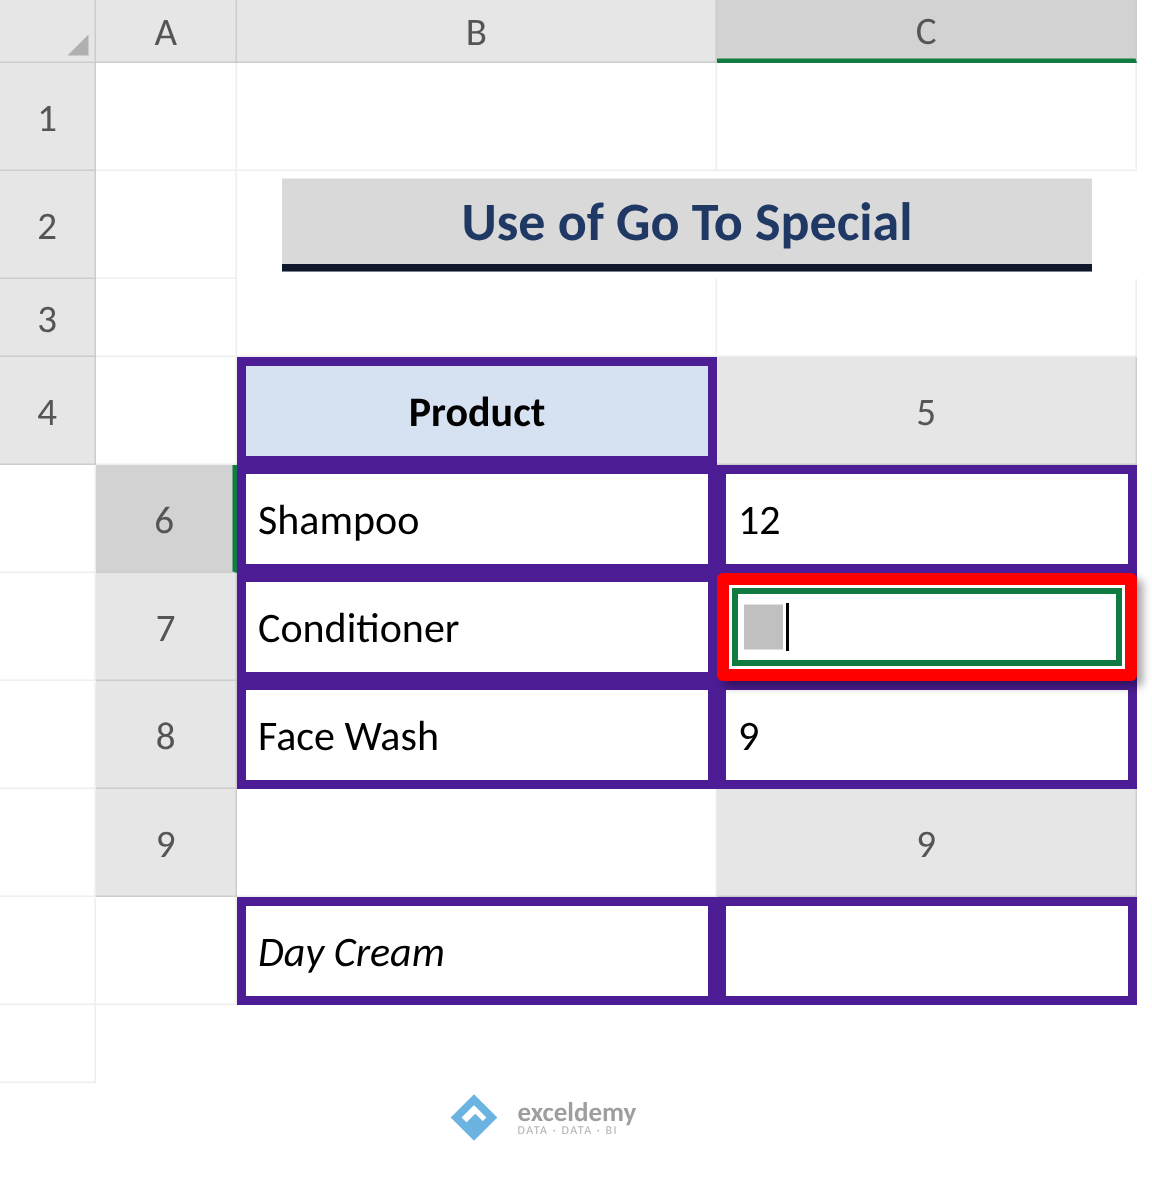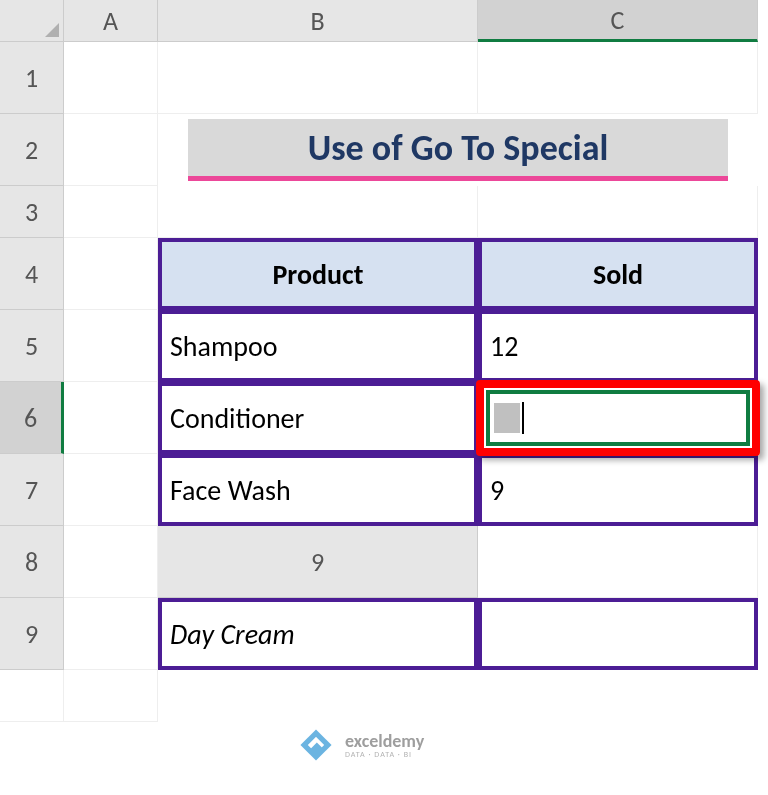--- a/index.html
+++ b/index.html
@@ -74,30 +74,30 @@
     align-items: center;
     justify-content: center;
   }
   .title-wrap .title-box {
     width: 540px;
     height: 62px;
     background: #d9d9d9;
     display: flex;
     align-items: center;
     justify-content: center;
-    border-bottom: 5px solid #ec4899;
+    border-bottom: 5px solid #0f172a;
   }
   .title-box span {
     font-size: 36px;
     font-weight: bold;
     color: #1f3864;
   }
   
   .tcell {
-    border: 4px solid #4c1d95;
+    border: 6px solid #4c1d95;
     display: flex;
     align-items: center;
     font-size: 28px;
     padding: 0 8px;
     background: #fff;
   }
   .tcell.header {
     background: #d6e1f1;
     font-weight: bold;
     justify-content: center;
@@ -194,21 +194,20 @@
   </div>
 
   <div class="row-header">3</div>
   <div class="cell"></div>
   <div class="cell"></div>
   <div class="cell"></div>
 
   <div class="row-header">4</div>
   <div class="cell"></div>
   <div class="tcell header b4">Product</div>
-  <div class="tcell header c4">Sold</div>
 
   <div class="row-header">5</div>
   <div class="cell"></div>
   <div class="tcell b5">Shampoo</div>
   <div class="tcell c5">12</div>
 
   <div class="row-header active">6</div>
   <div class="cell"></div>
   <div class="tcell b6">Conditioner</div>
   <div class="tcell c6">

